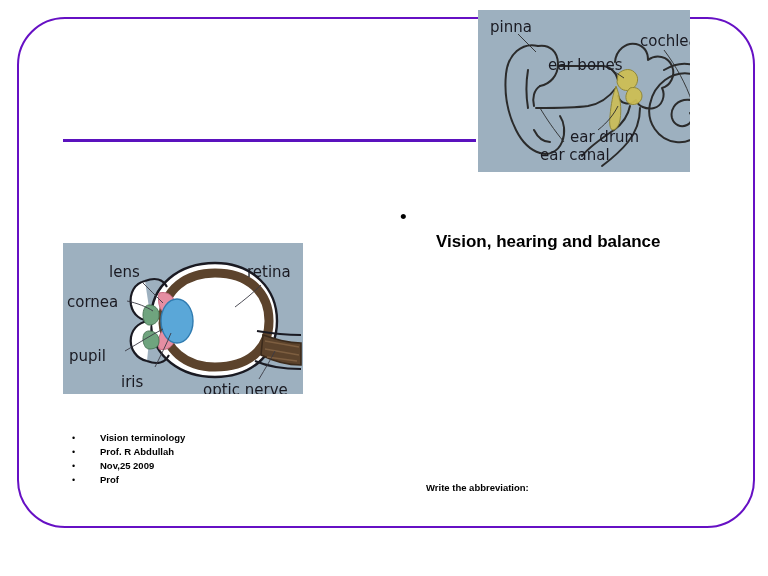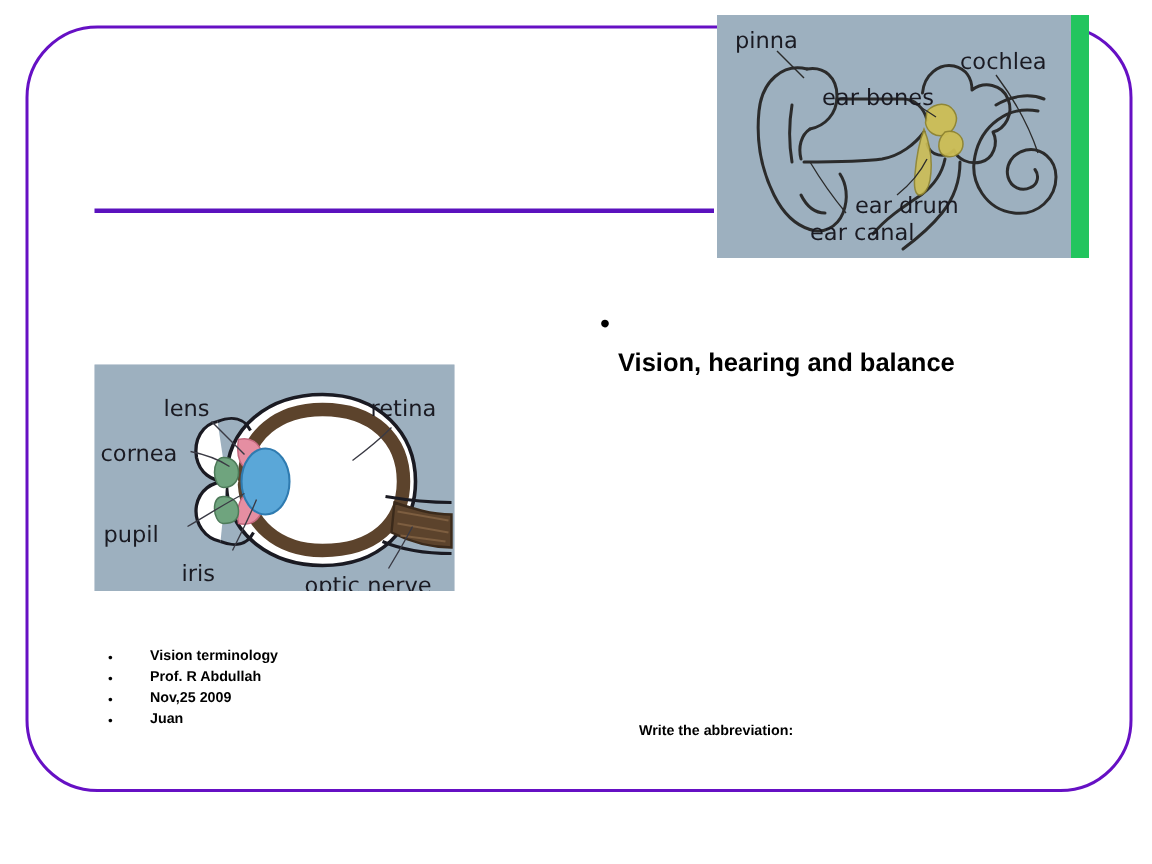--- a/index.html
+++ b/index.html
@@ -58,21 +58,21 @@
     width: 413px;
     height: 3px;
     background: #5B12BE;
   }
 
   
   #ear-figure {
     position: absolute;
     left: 478px;
     top: 10px;
-    width: 248px;
+    width: 212px;
     height: 162px;
     background: #22c55e;
     overflow: hidden;
   }
   #ear-figure svg, #eye-figure svg { display: block; }
 
   
   #eye-figure {
     position: absolute;
     left: 63px;
@@ -101,21 +101,21 @@
     font-size: 19px;
     line-height: 25px;
   }
   #functions-block .btext {
     color: #000;
     font-size: 17px;
     font-weight: bold;
     line-height: 25px;
   }
   #functions-sub {
-    margin-left: 12px;
+    margin-left: 36px;
     color: #000;
     font-size: 17px;
     font-weight: bold;
     line-height: 25px;
   }
 
   
   #credits {
     position: absolute;
     left: 72px;
@@ -285,19 +285,19 @@
     <div class="crow">
       <span class="cdot">•</span>
       <span class="ctext">Prof. R Abdullah</span>
     </div>
     <div class="crow">
       <span class="cdot">•</span>
       <span class="ctext">Nov,25 2009</span>
     </div>
     <div class="crow">
       <span class="cdot">•</span>
-      <span class="ctext">Juan</span>
+      <span class="ctext">Prof</span>
     </div>
   </div>
 
   <div id="abbrev-prompt">Write the abbreviation:</div>
 
 </div>
 
 </body></html>

